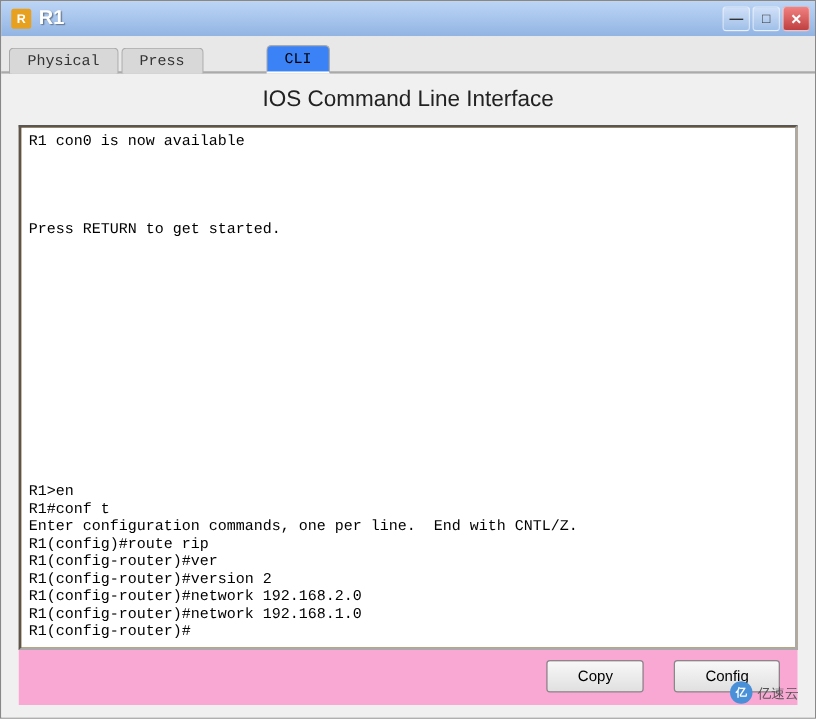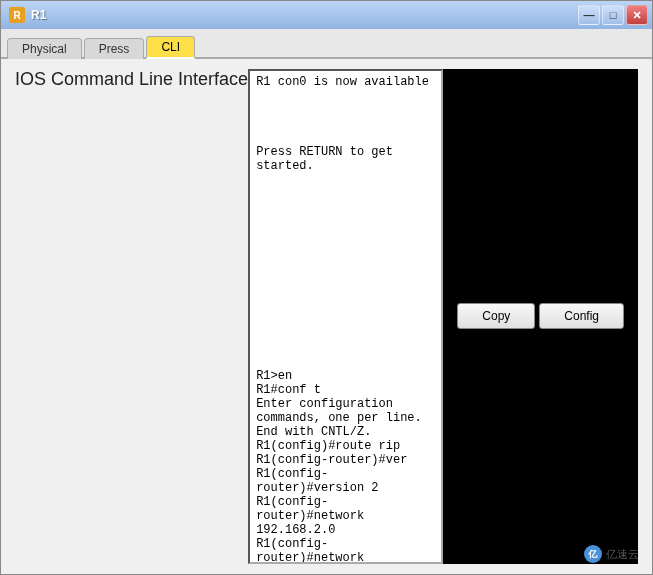--- a/index.html
+++ b/index.html
@@ -46,21 +46,21 @@
       border-radius: 2px;
       display: flex;
       align-items: center;
       justify-content: center;
       font-size: 10px;
       font-weight: bold;
       color: white;
     }
 
     .title-text {
-      font-size: 12px;
+      font-size: 16px;
       font-weight: bold;
       color: white;
       text-shadow: 1px 1px 1px rgba(0,0,0,0.4);
     }
 
     .title-controls {
       display: flex;
       gap: 2px;
     }
 
@@ -100,37 +100,39 @@
       border: 1px solid #aaa;
       border-bottom: none;
       border-radius: 4px 4px 0 0;
       cursor: pointer;
       font-size: 12px;
       margin-right: 2px;
       background: #d8d8d8;
       color: #333;
       position: relative;
       bottom: -2px;
+      font-family: Liberation Mono, monospace;
     }
 
     .tab.active {
-      background: #fde047;
+      background: #3b82f6;
       border-color: #aaa;
       border-bottom: 2px solid white;
       font-weight: normal;
       z-index: 1;
       color: #000;
+      margin-left: 48px;
     }
 
     
     .content-area {
       flex: 1;
       background: #f0f0f0;
       display: flex;
-      flex-direction: row;
+      flex-direction: column;
       padding: 10px 14px;
       overflow: hidden;
     }
 
     .page-title {
       text-align: center;
       font-size: 18px;
       font-weight: normal;
       color: #222;
       margin-bottom: 10px;
@@ -171,23 +173,23 @@
       background: #c0c0c0;
       border: 1px solid #888;
     }
 
     
     .bottom-bar {
       display: flex;
       justify-content: flex-end;
       align-items: center;
       padding: 8px 14px 10px 14px;
-      gap: 4px;
-      flex-shrink: 0;
-      background: #000000;
+      gap: 24px;
+      flex-shrink: 0;
+      background: #f9a8d4;
     }
 
     .action-btn {
       padding: 5px 24px;
       font-size: 12px;
       border: 1px solid #888;
       border-radius: 3px;
       background: linear-gradient(to bottom, #f8f8f8, #e0e0e0);
       cursor: pointer;
       color: #000;

